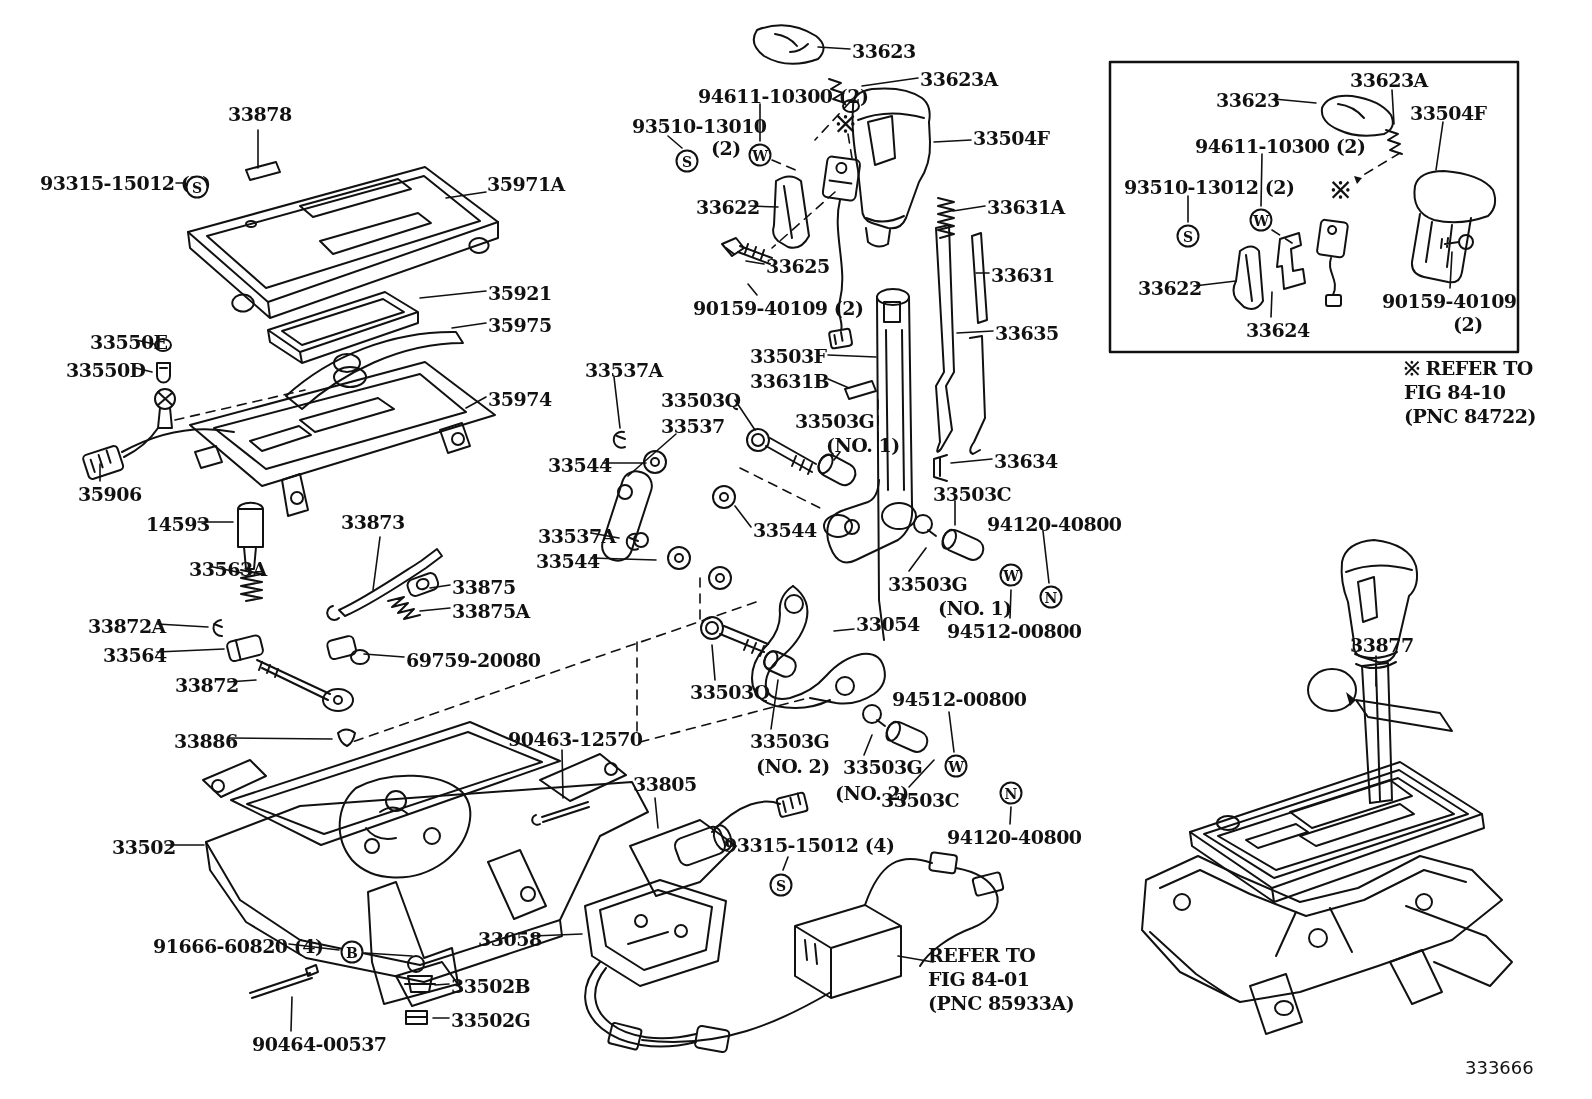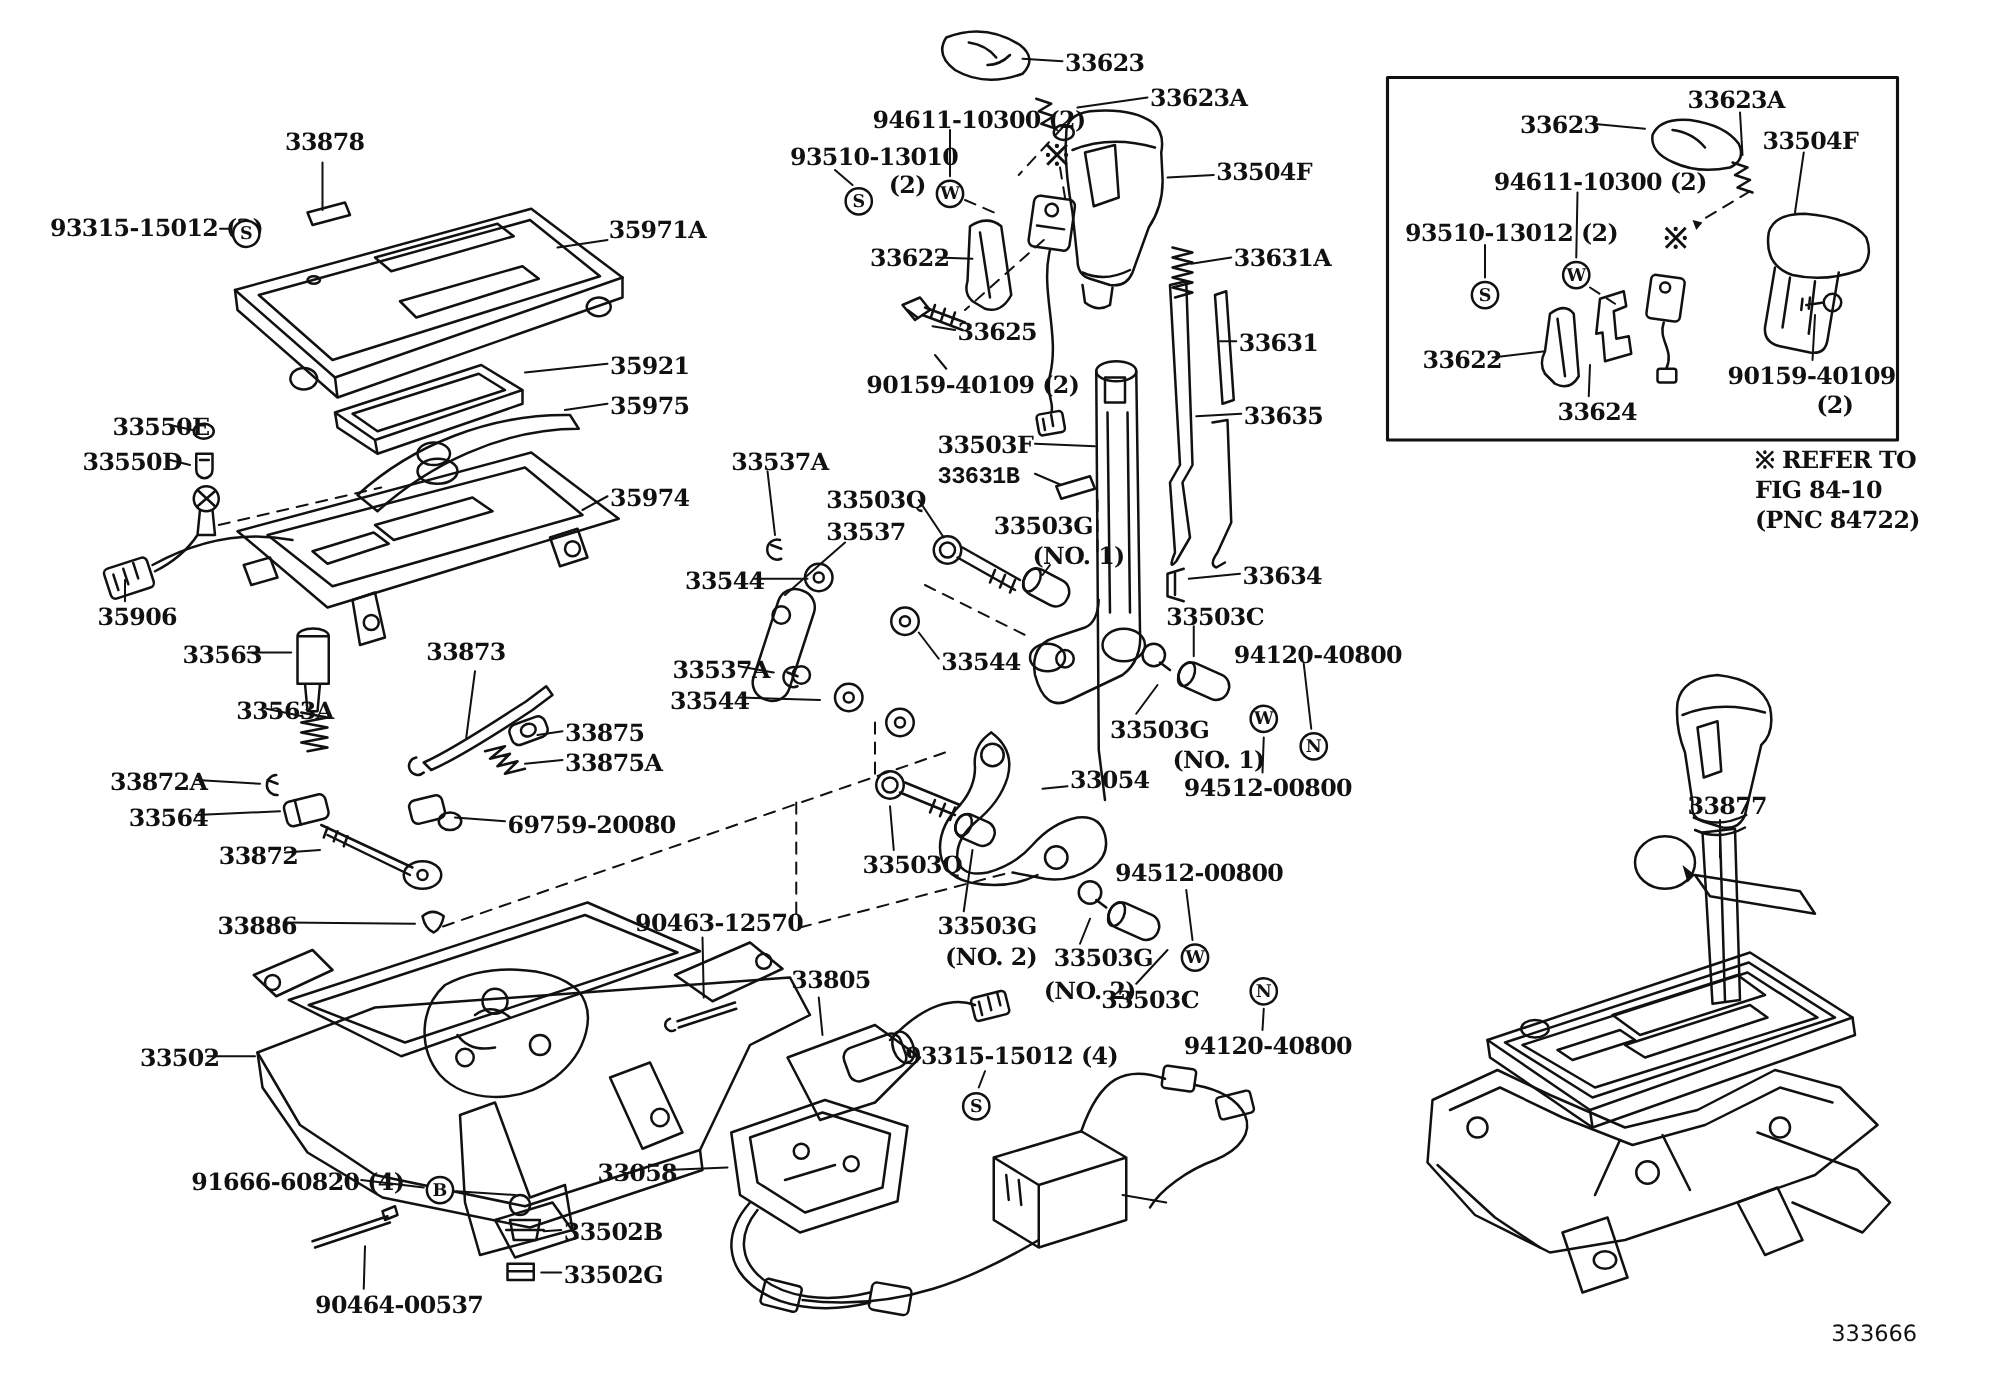--- a/index.html
+++ b/index.html
@@ -362,21 +362,21 @@
 <div id="labels" style="position:absolute;left:0;top:0;width:100%;height:100%;">
       <div class="plabel" style="left: 228px; top: 104px;">33878</div>
       <div class="plabel" style="left: 40px; top: 173px;">93315-15012 (2)</div>
       <div class="plabel" style="left: 487px; top: 174px;">35971A</div>
       <div class="plabel" style="left: 488px; top: 283px;">35921</div>
       <div class="plabel" style="left: 488px; top: 315px;">35975</div>
       <div class="plabel" style="left: 66px; top: 332px; margin-left: 24px;">33550E</div>
       <div class="plabel" style="left: 66px; top: 360px;">33550D</div>
       <div class="plabel" style="left: 488px; top: 389px;">35974</div>
       <div class="plabel" style="left: 78px; top: 484px;">35906</div>
-      <div class="plabel" style="left: 146px; top: 514px;">33563</div>
+      <div class="plabel" style="left: 146px; top: 514px;">14593</div>
       <div class="plabel" style="left: 144px; top: 559px; margin-left: 45px;">33563A</div>
       <div class="plabel" style="left: 341px; top: 512px;">33873</div>
       <div class="plabel" style="left: 452px; top: 577px;">33875</div>
       <div class="plabel" style="left: 452px; top: 601px;">33875A</div>
       <div class="plabel" style="left: 88px; top: 616px;">33872A</div>
       <div class="plabel" style="left: 103px; top: 645px;">33564</div>
       <div class="plabel" style="left: 406px; top: 650px;">69759-20080</div>
       <div class="plabel" style="left: 175px; top: 675px;">33872</div>
       <div class="plabel" style="left: 174px; top: 731px;">33886</div>
       <div class="plabel" style="left: 508px; top: 729px;">90463-12570</div>
@@ -392,21 +392,21 @@
       <div class="plabel" style="left: 632px; top: 116px;">93510-13010</div>
       <div class="plabel" style="left: 711px; top: 138px;">(2)</div>
       <div class="plabel" style="left: 973px; top: 128px;">33504F</div>
       <div class="plabel" style="left: 696px; top: 197px;">33622</div>
       <div class="plabel" style="left: 987px; top: 197px;">33631A</div>
       <div class="plabel" style="left: 766px; top: 256px;">33625</div>
       <div class="plabel" style="left: 991px; top: 265px;">33631</div>
       <div class="plabel" style="left: 693px; top: 298px;">90159-40109 (2)</div>
       <div class="plabel" style="left: 995px; top: 323px;">33635</div>
       <div class="plabel" style="left: 750px; top: 346px;">33503F</div>
-      <div class="plabel" style="left: 750px; top: 371px; font-family: Liberation Mono, monospace;">33631B</div>
+      <div class="plabel" style="left: 750px; top: 371px;">33631B</div>
       <div class="plabel" style="left: 585px; top: 360px;">33537A</div>
       <div class="plabel" style="left: 661px; top: 390px;">33503Q</div>
       <div class="plabel" style="left: 661px; top: 416px;">33537</div>
       <div class="plabel" style="left: 795px; top: 411px;">33503G</div>
       <div class="plabel" style="left: 826px; top: 435px;">(NO. 1)</div>
       <div class="plabel" style="left: 548px; top: 455px;">33544</div>
       <div class="plabel" style="left: 994px; top: 451px;">33634</div>
       <div class="plabel" style="left: 933px; top: 484px;">33503C</div>
       <div class="plabel" style="left: 987px; top: 514px;">94120-40800</div>
       <div class="plabel" style="left: 753px; top: 520px;">33544</div>
@@ -419,20 +419,23 @@
       <div class="plabel" style="left: 690px; top: 682px;">33503Q</div>
       <div class="plabel" style="left: 750px; top: 731px;">33503G</div>
       <div class="plabel" style="left: 756px; top: 756px;">(NO. 2)</div>
       <div class="plabel" style="left: 892px; top: 689px;">94512-00800</div>
       <div class="plabel" style="left: 843px; top: 757px;">33503G</div>
       <div class="plabel" style="left: 835px; top: 783px;">(NO. 2)</div>
       <div class="plabel" style="left: 881px; top: 790px;">33503C</div>
       <div class="plabel" style="left: 947px; top: 827px;">94120-40800</div>
       <div class="plabel" style="left: 633px; top: 774px;">33805</div>
       <div class="plabel" style="left: 724px; top: 835px;">93315-15012 (4)</div>
+      <div class="plabel multi" style="left: 928px; top: 944px;">REFER TO
+FIG 84-01
+(PNC 85933A)</div>
       <div class="plabel" style="left: 1350px; top: 70px;">33623A</div>
       <div class="plabel" style="left: 1216px; top: 90px;">33623</div>
       <div class="plabel" style="left: 1410px; top: 103px;">33504F</div>
       <div class="plabel" style="left: 1195px; top: 136px;">94611-10300 (2)</div>
       <div class="plabel" style="left: 1124px; top: 177px;">93510-13012 (2)</div>
       <div class="plabel" style="left: 1138px; top: 278px;">33622</div>
       <div class="plabel" style="left: 1246px; top: 320px;">33624</div>
       <div class="plabel" style="left: 1382px; top: 291px;">90159-40109</div>
       <div class="plabel" style="left: 1453px; top: 314px;">(2)</div>
       <div class="plabel multi" style="left: 1404px; top: 357px;">※ REFER TO

